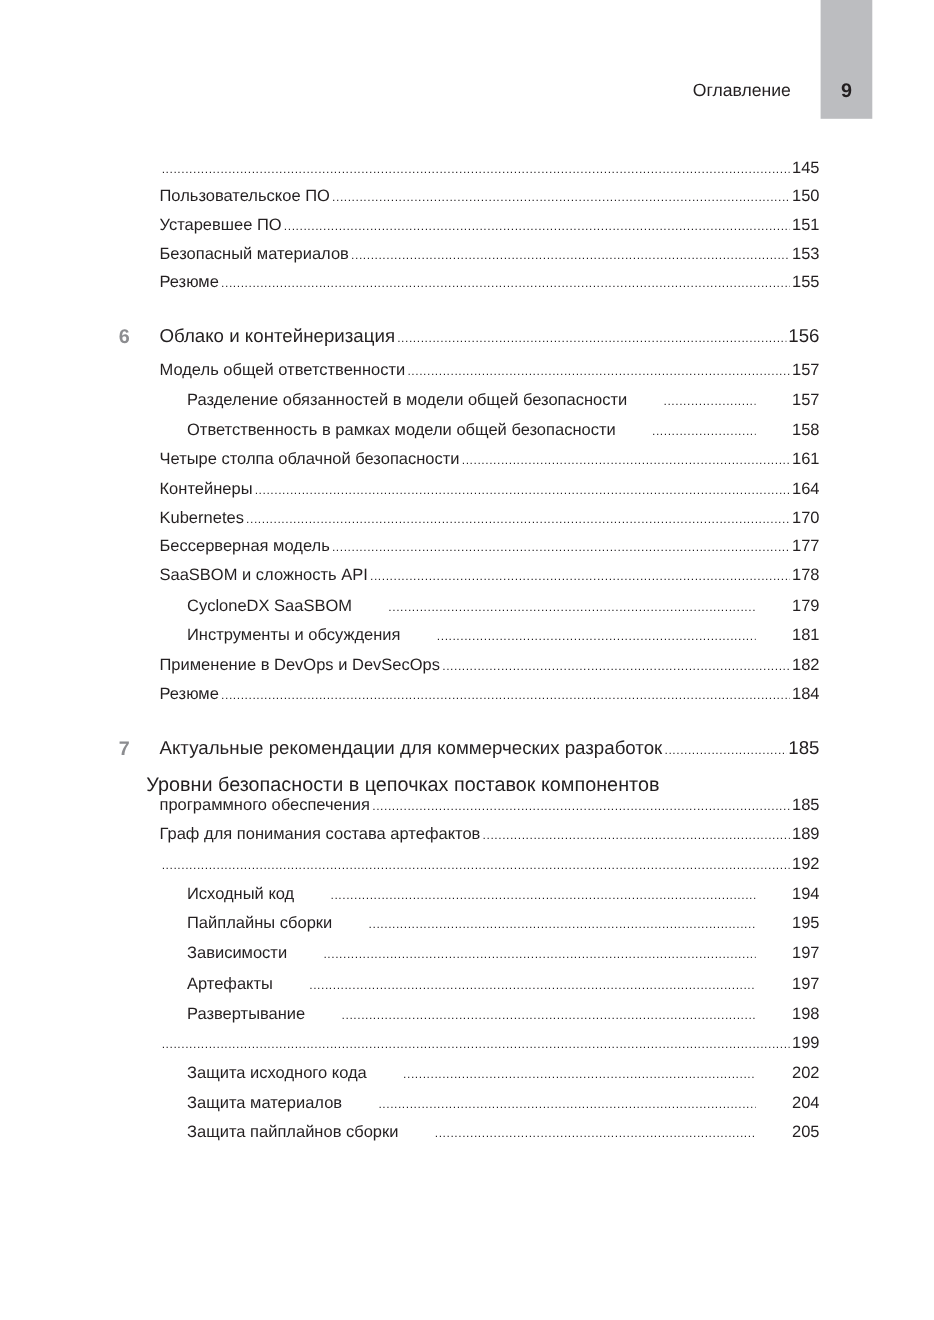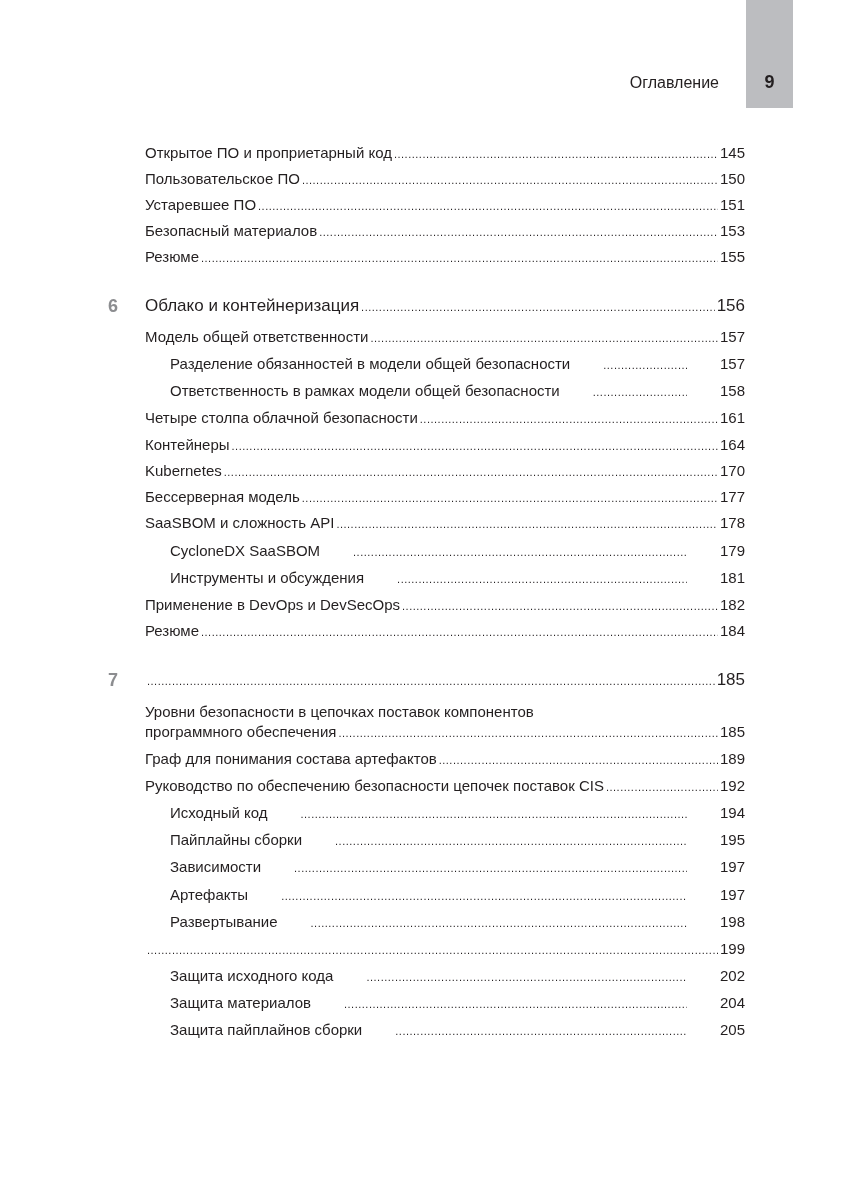--- a/index.html
+++ b/index.html
@@ -12,33 +12,32 @@
   .toc { position: absolute; left: 0; top: 0; width: 849px; }
   .entry { position: absolute; display: flex; align-items: baseline; font-size: 15px; white-space: nowrap; }
   .entry .t { flex: 0 0 auto; }
   .entry .dots { flex: 1 1 auto; overflow: hidden; margin: 0 2px; color: #231f20; font-size: 11px; letter-spacing: 0.5px; }
   .entry .dots::before { content: "................................................................................................................................................................................................................................................................"; }
   .entry .p { flex: 0 0 auto; text-align: left; }
   .lvl1 { left: 145px; width: 600px; }
   .lvl2 { left: 170px; width: 575px; gap: 31px; }
   .chap { left: 145px; width: 600px; font-size: 17px; }
   .chap-num { position: absolute; left: 108px; font-weight: bold; font-size: 18px; color: #8c8d90; }
-  .multiline { position: absolute; left: 145px; width: 600px; font-size: 15px; }
+  .multiline { position: absolute; left: 133px; width: 600px; font-size: 18px; }
 </style>
 </head>
 <body>
 
 <div class="tab"></div>
 <div class="tab-num">9</div>
 <div class="running-title">Оглавление</div>
 
 <div class="toc">
 
   <div class="entry lvl1" style="top:144px">
-      <span class="t">Открытое ПО и проприетарный код</span>
       <span class="dots"></span>
       <span class="p">145</span>
     </div>
   <div class="entry lvl1" style="top:170px">
       <span class="t">Пользовательское ПО</span>
       <span class="dots"></span>
       <span class="p">150</span>
     </div>
   <div class="entry lvl1" style="top:196px">
       <span class="t">Устаревшее ПО</span>
@@ -119,37 +118,37 @@
       <span class="p">182</span>
     </div>
   <div class="entry lvl1" style="top:622px">
       <span class="t">Резюме</span>
       <span class="dots"></span>
       <span class="p">184</span>
     </div>
 
   <div class="chap-num" style="top:670px">7</div>
   <div class="entry chap" style="top:670px">
+      <span class="t">Актуальные рекомендации для коммерческих разработок</span>
       <span class="dots"></span>
       <span class="p">185</span>
     </div>
 
   <div class="multiline" style="top:703px">Уровни безопасности в цепочках поставок компонентов</div>
   <div class="entry lvl1" style="top:723px">
       <span class="t">программного обеспечения</span>
       <span class="dots"></span>
       <span class="p">185</span>
     </div>
   <div class="entry lvl1" style="top:750px">
       <span class="t">Граф для понимания состава артефактов</span>
       <span class="dots"></span>
       <span class="p">189</span>
     </div>
   <div class="entry lvl1" style="top:777px">
-      <span class="t">Руководство по обеспечению безопасности цепочек поставок CIS</span>
       <span class="dots"></span>
       <span class="p">192</span>
     </div>
   <div class="entry lvl2" style="top:804px">
       <span class="t">Исходный код</span>
       <span class="dots"></span>
       <span class="p">194</span>
     </div>
   <div class="entry lvl2" style="top:831px">
       <span class="t">Пайплайны сборки</span>

